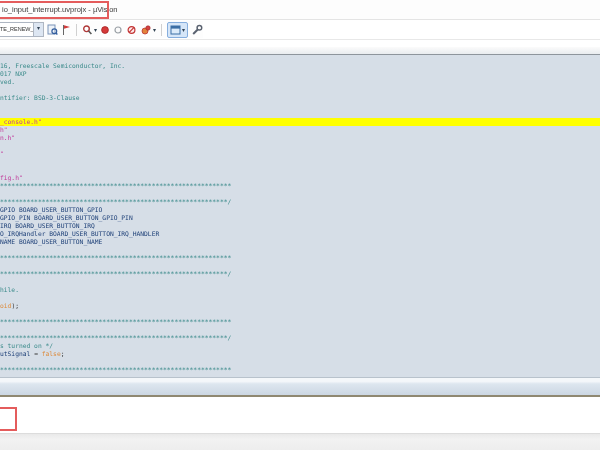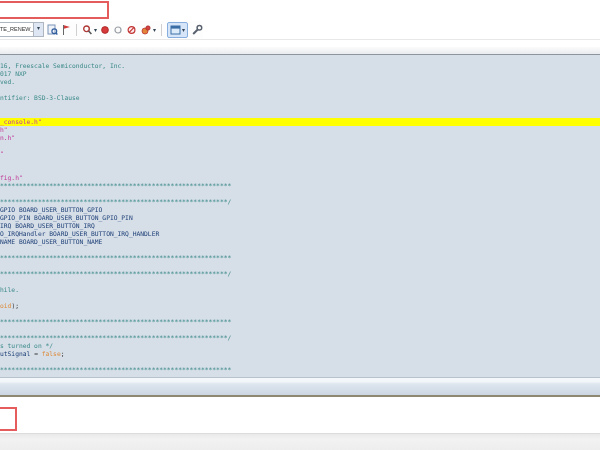--- a/index.html
+++ b/index.html
@@ -35,20 +35,23 @@
   #workspace{position:absolute;left:0;top:397px;width:600px;height:36px;background:#ffffff;}
   #anno-output{left:-4px;top:407px;width:17px;height:20px;}
   #statusbar{position:absolute;left:0;top:433px;width:600px;height:17px;
     background:linear-gradient(#e9e9e9,#f2f2f2 30%,#ededed);border-top:1px solid #dcdcdc;}
 </style>
 </head>
 <body>
 
 <div id="screen">
 
+  <div id="titlebar">
+    <span id="title-text">io_input_interrupt.uvprojx - µVision</span>
+  </div>
   <div id="anno-title" class="anno-box"></div>
 
   <div id="toolbar">
     <span class="combo">
       <span class="combo-text">TE_RENEW_ADD</span>
       <span class="combo-caret">▾</span>
     </span>
 
     <span class="tb-ico">
       <svg width="11" height="12" viewBox="0 0 11 12">

